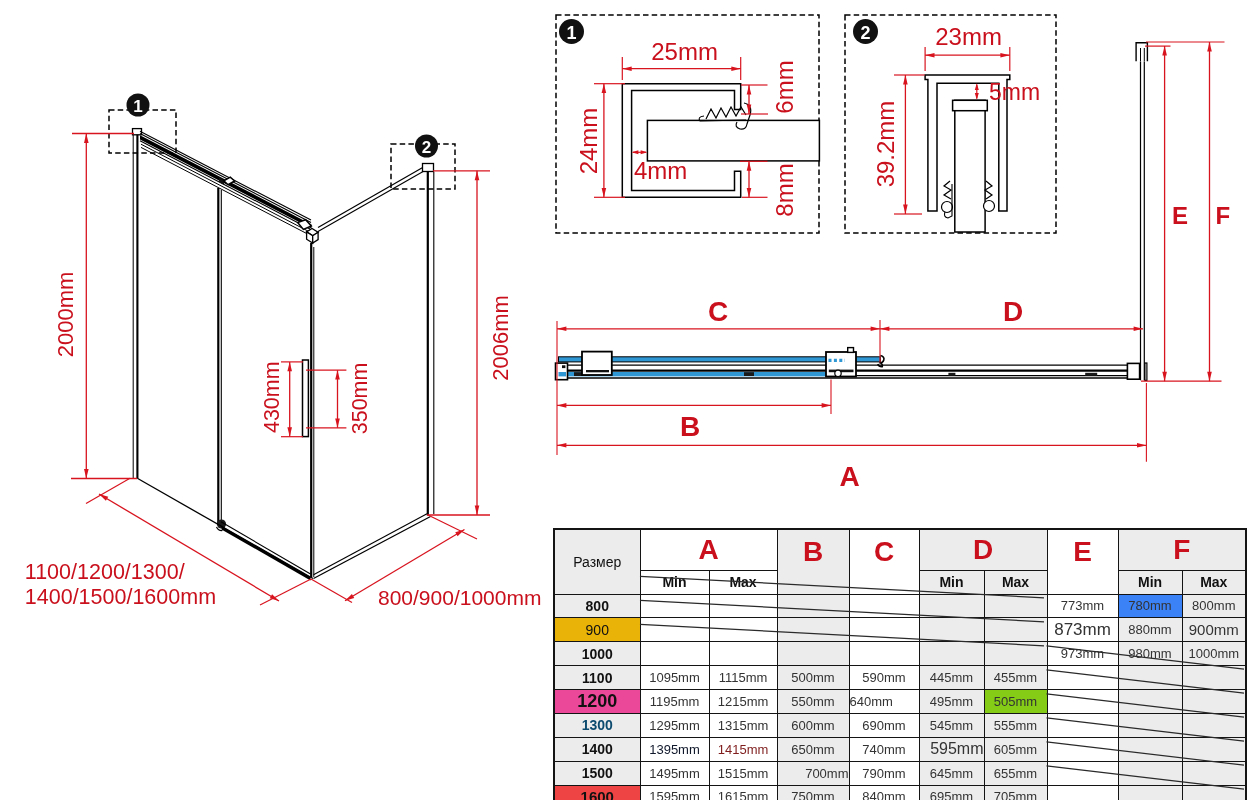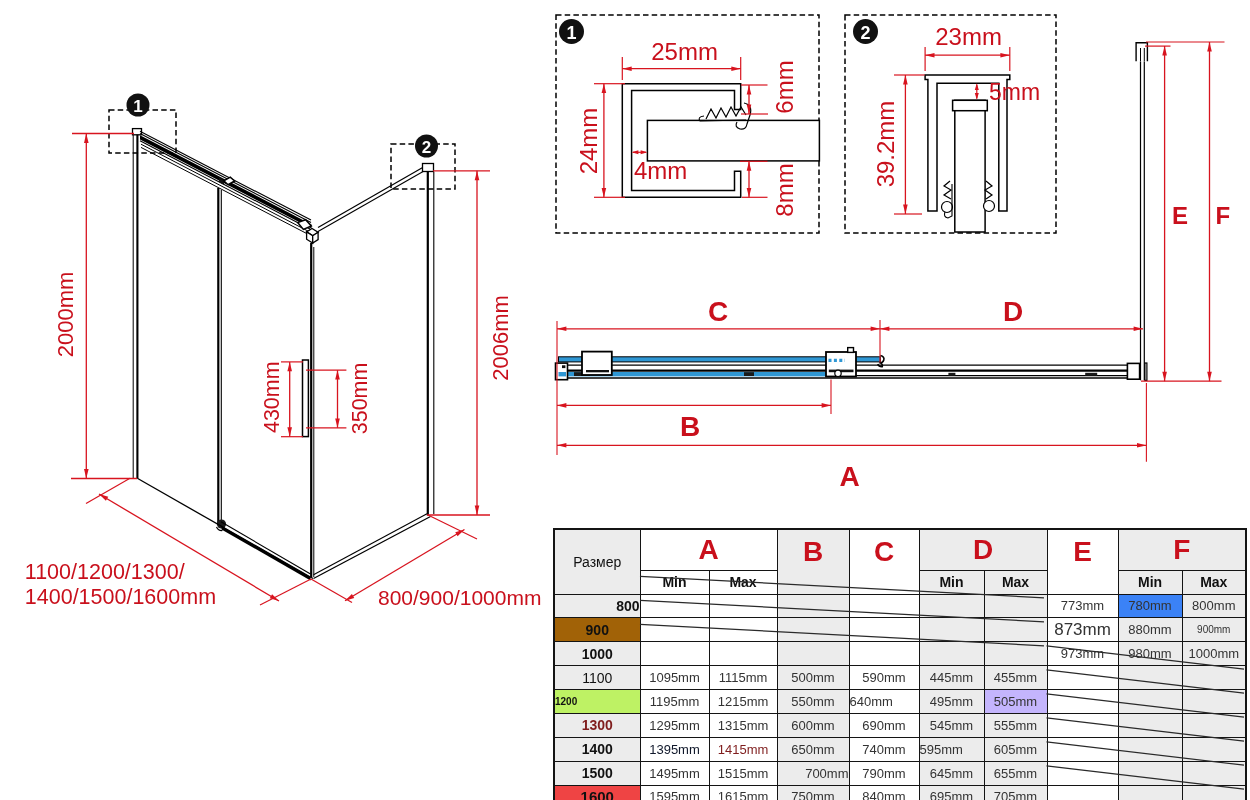--- a/index.html
+++ b/index.html
@@ -31,98 +31,98 @@
 </tr>
 <tr style="height:24px">
 <td style="border:1.6px solid #141414;text-align:center;font-size:14px;font-weight:bold;color:#111">Min</td>
 <td style="border:1.6px solid #141414;text-align:center;font-size:14px;font-weight:bold;color:#111">Max</td>
 <td style="border:1.6px solid #141414;background:#ececec;text-align:center;font-size:14px;font-weight:bold;color:#111">Min</td>
 <td style="border:1.6px solid #141414;background:#ececec;text-align:center;font-size:14px;font-weight:bold;color:#111">Max</td>
 <td style="border:1.6px solid #141414;background:#ececec;text-align:center;font-size:14px;font-weight:bold;color:#111">Min</td>
 <td style="border:1.6px solid #141414;background:#ececec;text-align:center;font-size:14px;font-weight:bold;color:#111">Max</td>
 </tr>
 <tr style="height:23.9px">
-<td style="border:1.6px solid #141414;background:#ececec;text-align:right;font-size:14px;font-weight:bold;color:#111">800</td>
+<td style="border:1.6px solid #141414;background:#ececec;text-align:center;font-size:14px;font-weight:bold;color:#111">800</td>
 <td style="border:1.6px solid #141414;text-align:center;font-size:13px;color:#333"></td>
 <td style="border:1.6px solid #141414;text-align:center;font-size:13px;color:#333"></td>
 <td style="border:1.6px solid #141414;background:#ececec;text-align:center;font-size:13px;color:#333"></td>
 <td style="border:1.6px solid #141414;text-align:center;font-size:13px;color:#333"></td>
 <td style="border:1.6px solid #141414;background:#ececec;text-align:center;font-size:13px;color:#333"></td>
 <td style="border:1.6px solid #141414;background:#ececec;text-align:center;font-size:13px;color:#333"></td>
 <td style="border:1.6px solid #141414;text-align:center;font-size:13px;color:#333">773mm</td>
 <td style="border:1.6px solid #141414;background:#3b82f6;text-align:center;font-size:13px;color:#333">780mm</td>
 <td style="border:1.6px solid #141414;background:#ececec;text-align:center;font-size:13px;color:#333">800mm</td>
 </tr>
 <tr style="height:23.9px">
-<td style="border:1.6px solid #141414;background:#a16207;text-align:center;font-size:14px;font-weight:bold;color:#111">900</td>
+<td style="border:1.6px solid #141414;background:#eab308;text-align:center;font-size:14px;font-weight:normal;color:#111">900</td>
 <td style="border:1.6px solid #141414;text-align:center;font-size:13px;color:#333"></td>
 <td style="border:1.6px solid #141414;text-align:center;font-size:13px;color:#333"></td>
 <td style="border:1.6px solid #141414;background:#ececec;text-align:center;font-size:13px;color:#333"></td>
 <td style="border:1.6px solid #141414;text-align:center;font-size:13px;color:#333"></td>
 <td style="border:1.6px solid #141414;background:#ececec;text-align:center;font-size:13px;color:#333"></td>
 <td style="border:1.6px solid #141414;background:#ececec;text-align:center;font-size:13px;color:#333"></td>
 <td style="border:1.6px solid #141414;text-align:center;font-size:17px;color:#333">873mm</td>
 <td style="border:1.6px solid #141414;background:#ececec;text-align:center;font-size:13px;color:#333">880mm</td>
-<td style="border:1.6px solid #141414;background:#ececec;text-align:center;font-size:10px;color:#333">900mm</td>
+<td style="border:1.6px solid #141414;background:#ececec;text-align:center;font-size:15px;color:#333">900mm</td>
 </tr>
 <tr style="height:23.9px">
 <td style="border:1.6px solid #141414;background:#ececec;text-align:center;font-size:14px;font-weight:bold;color:#111">1000</td>
 <td style="border:1.6px solid #141414;text-align:center;font-size:13px;color:#333"></td>
 <td style="border:1.6px solid #141414;text-align:center;font-size:13px;color:#333"></td>
 <td style="border:1.6px solid #141414;background:#ececec;text-align:center;font-size:13px;color:#333"></td>
 <td style="border:1.6px solid #141414;text-align:center;font-size:13px;color:#333"></td>
 <td style="border:1.6px solid #141414;background:#ececec;text-align:center;font-size:13px;color:#333"></td>
 <td style="border:1.6px solid #141414;background:#ececec;text-align:center;font-size:13px;color:#333"></td>
 <td style="border:1.6px solid #141414;text-align:center;font-size:13px;color:#333">973mm</td>
 <td style="border:1.6px solid #141414;background:#ececec;text-align:center;font-size:13px;color:#333">980mm</td>
 <td style="border:1.6px solid #141414;background:#ececec;text-align:center;font-size:13px;color:#333">1000mm</td>
 </tr>
 <tr style="height:23.9px">
-<td style="border:1.6px solid #141414;background:#ececec;text-align:center;font-size:14px;font-weight:normal;color:#111">1100</td>
+<td style="border:1.6px solid #141414;background:#ececec;text-align:center;font-size:14px;font-weight:bold;color:#111">1100</td>
 <td style="border:1.6px solid #141414;text-align:center;font-size:13px;color:#333">1095mm</td>
 <td style="border:1.6px solid #141414;text-align:center;font-size:13px;color:#333">1115mm</td>
 <td style="border:1.6px solid #141414;background:#ececec;text-align:center;font-size:13px;color:#333">500mm</td>
 <td style="border:1.6px solid #141414;text-align:center;font-size:13px;color:#333">590mm</td>
 <td style="border:1.6px solid #141414;background:#ececec;text-align:center;font-size:13px;color:#333">445mm</td>
 <td style="border:1.6px solid #141414;background:#ececec;text-align:center;font-size:13px;color:#333">455mm</td>
 <td style="border:1.6px solid #141414;text-align:center;font-size:13px;color:#333"></td>
 <td style="border:1.6px solid #141414;background:#ececec;text-align:center;font-size:13px;color:#333"></td>
 <td style="border:1.6px solid #141414;background:#ececec;text-align:center;font-size:13px;color:#333"></td>
 </tr>
 <tr style="height:23.9px">
-<td style="border:1.6px solid #141414;background:#bef264;text-align:left;font-size:10px;font-weight:bold;color:#111">1200</td>
+<td style="border:1.6px solid #141414;background:#ec4899;text-align:center;font-size:18px;font-weight:bold;color:#111">1200</td>
 <td style="border:1.6px solid #141414;text-align:center;font-size:13px;color:#333">1195mm</td>
 <td style="border:1.6px solid #141414;text-align:center;font-size:13px;color:#333">1215mm</td>
 <td style="border:1.6px solid #141414;background:#ececec;text-align:center;font-size:13px;color:#333">550mm</td>
 <td style="border:1.6px solid #141414;font-size:13px;color:#333">640mm</td>
 <td style="border:1.6px solid #141414;background:#ececec;text-align:center;font-size:13px;color:#333">495mm</td>
-<td style="border:1.6px solid #141414;background:#c4b5fd;text-align:center;font-size:13px;color:#333">505mm</td>
-<td style="border:1.6px solid #141414;text-align:center;font-size:13px;color:#333"></td>
-<td style="border:1.6px solid #141414;background:#ececec;text-align:center;font-size:13px;color:#333"></td>
-<td style="border:1.6px solid #141414;background:#ececec;text-align:center;font-size:13px;color:#333"></td>
-</tr>
-<tr style="height:23.9px">
-<td style="border:1.6px solid #141414;background:#ececec;text-align:center;font-size:14px;font-weight:bold;color:#7f1d1d">1300</td>
+<td style="border:1.6px solid #141414;background:#84cc16;text-align:center;font-size:13px;color:#333">505mm</td>
+<td style="border:1.6px solid #141414;text-align:center;font-size:13px;color:#333"></td>
+<td style="border:1.6px solid #141414;background:#ececec;text-align:center;font-size:13px;color:#333"></td>
+<td style="border:1.6px solid #141414;background:#ececec;text-align:center;font-size:13px;color:#333"></td>
+</tr>
+<tr style="height:23.9px">
+<td style="border:1.6px solid #141414;background:#ececec;text-align:center;font-size:14px;font-weight:bold;color:#0c4a6e">1300</td>
 <td style="border:1.6px solid #141414;text-align:center;font-size:13px;color:#333">1295mm</td>
 <td style="border:1.6px solid #141414;text-align:center;font-size:13px;color:#333">1315mm</td>
 <td style="border:1.6px solid #141414;background:#ececec;text-align:center;font-size:13px;color:#333">600mm</td>
 <td style="border:1.6px solid #141414;text-align:center;font-size:13px;color:#333">690mm</td>
 <td style="border:1.6px solid #141414;background:#ececec;text-align:center;font-size:13px;color:#333">545mm</td>
 <td style="border:1.6px solid #141414;background:#ececec;text-align:center;font-size:13px;color:#333">555mm</td>
 <td style="border:1.6px solid #141414;text-align:center;font-size:13px;color:#333"></td>
 <td style="border:1.6px solid #141414;background:#ececec;text-align:center;font-size:13px;color:#333"></td>
 <td style="border:1.6px solid #141414;background:#ececec;text-align:center;font-size:13px;color:#333"></td>
 </tr>
 <tr style="height:23.9px">
 <td style="border:1.6px solid #141414;background:#ececec;text-align:center;font-size:14px;font-weight:bold;color:#111">1400</td>
 <td style="border:1.6px solid #141414;text-align:center;font-size:13px;color:#0f172a">1395mm</td>
 <td style="border:1.6px solid #141414;text-align:center;font-size:13px;color:#7f1d1d">1415mm</td>
 <td style="border:1.6px solid #141414;background:#ececec;text-align:center;font-size:13px;color:#333">650mm</td>
 <td style="border:1.6px solid #141414;text-align:center;font-size:13px;color:#333">740mm</td>
-<td style="border:1.6px solid #141414;background:#ececec;text-align:left;font-size:13px;color:#333">595mm</td>
+<td style="border:1.6px solid #141414;background:#ececec;text-align:right;font-size:16px;color:#333">595mm</td>
 <td style="border:1.6px solid #141414;background:#ececec;text-align:center;font-size:13px;color:#333">605mm</td>
 <td style="border:1.6px solid #141414;text-align:center;font-size:13px;color:#333"></td>
 <td style="border:1.6px solid #141414;background:#ececec;text-align:center;font-size:13px;color:#333"></td>
 <td style="border:1.6px solid #141414;background:#ececec;text-align:center;font-size:13px;color:#333"></td>
 </tr>
 <tr style="height:23.9px">
 <td style="border:1.6px solid #141414;background:#ececec;text-align:center;font-size:14px;font-weight:bold;color:#111">1500</td>
 <td style="border:1.6px solid #141414;text-align:center;font-size:13px;color:#333">1495mm</td>
 <td style="border:1.6px solid #141414;text-align:center;font-size:13px;color:#333">1515mm</td>
 <td style="border:1.6px solid #141414;background:#ececec;text-align:right;font-size:13px;color:#333">700mm</td>

